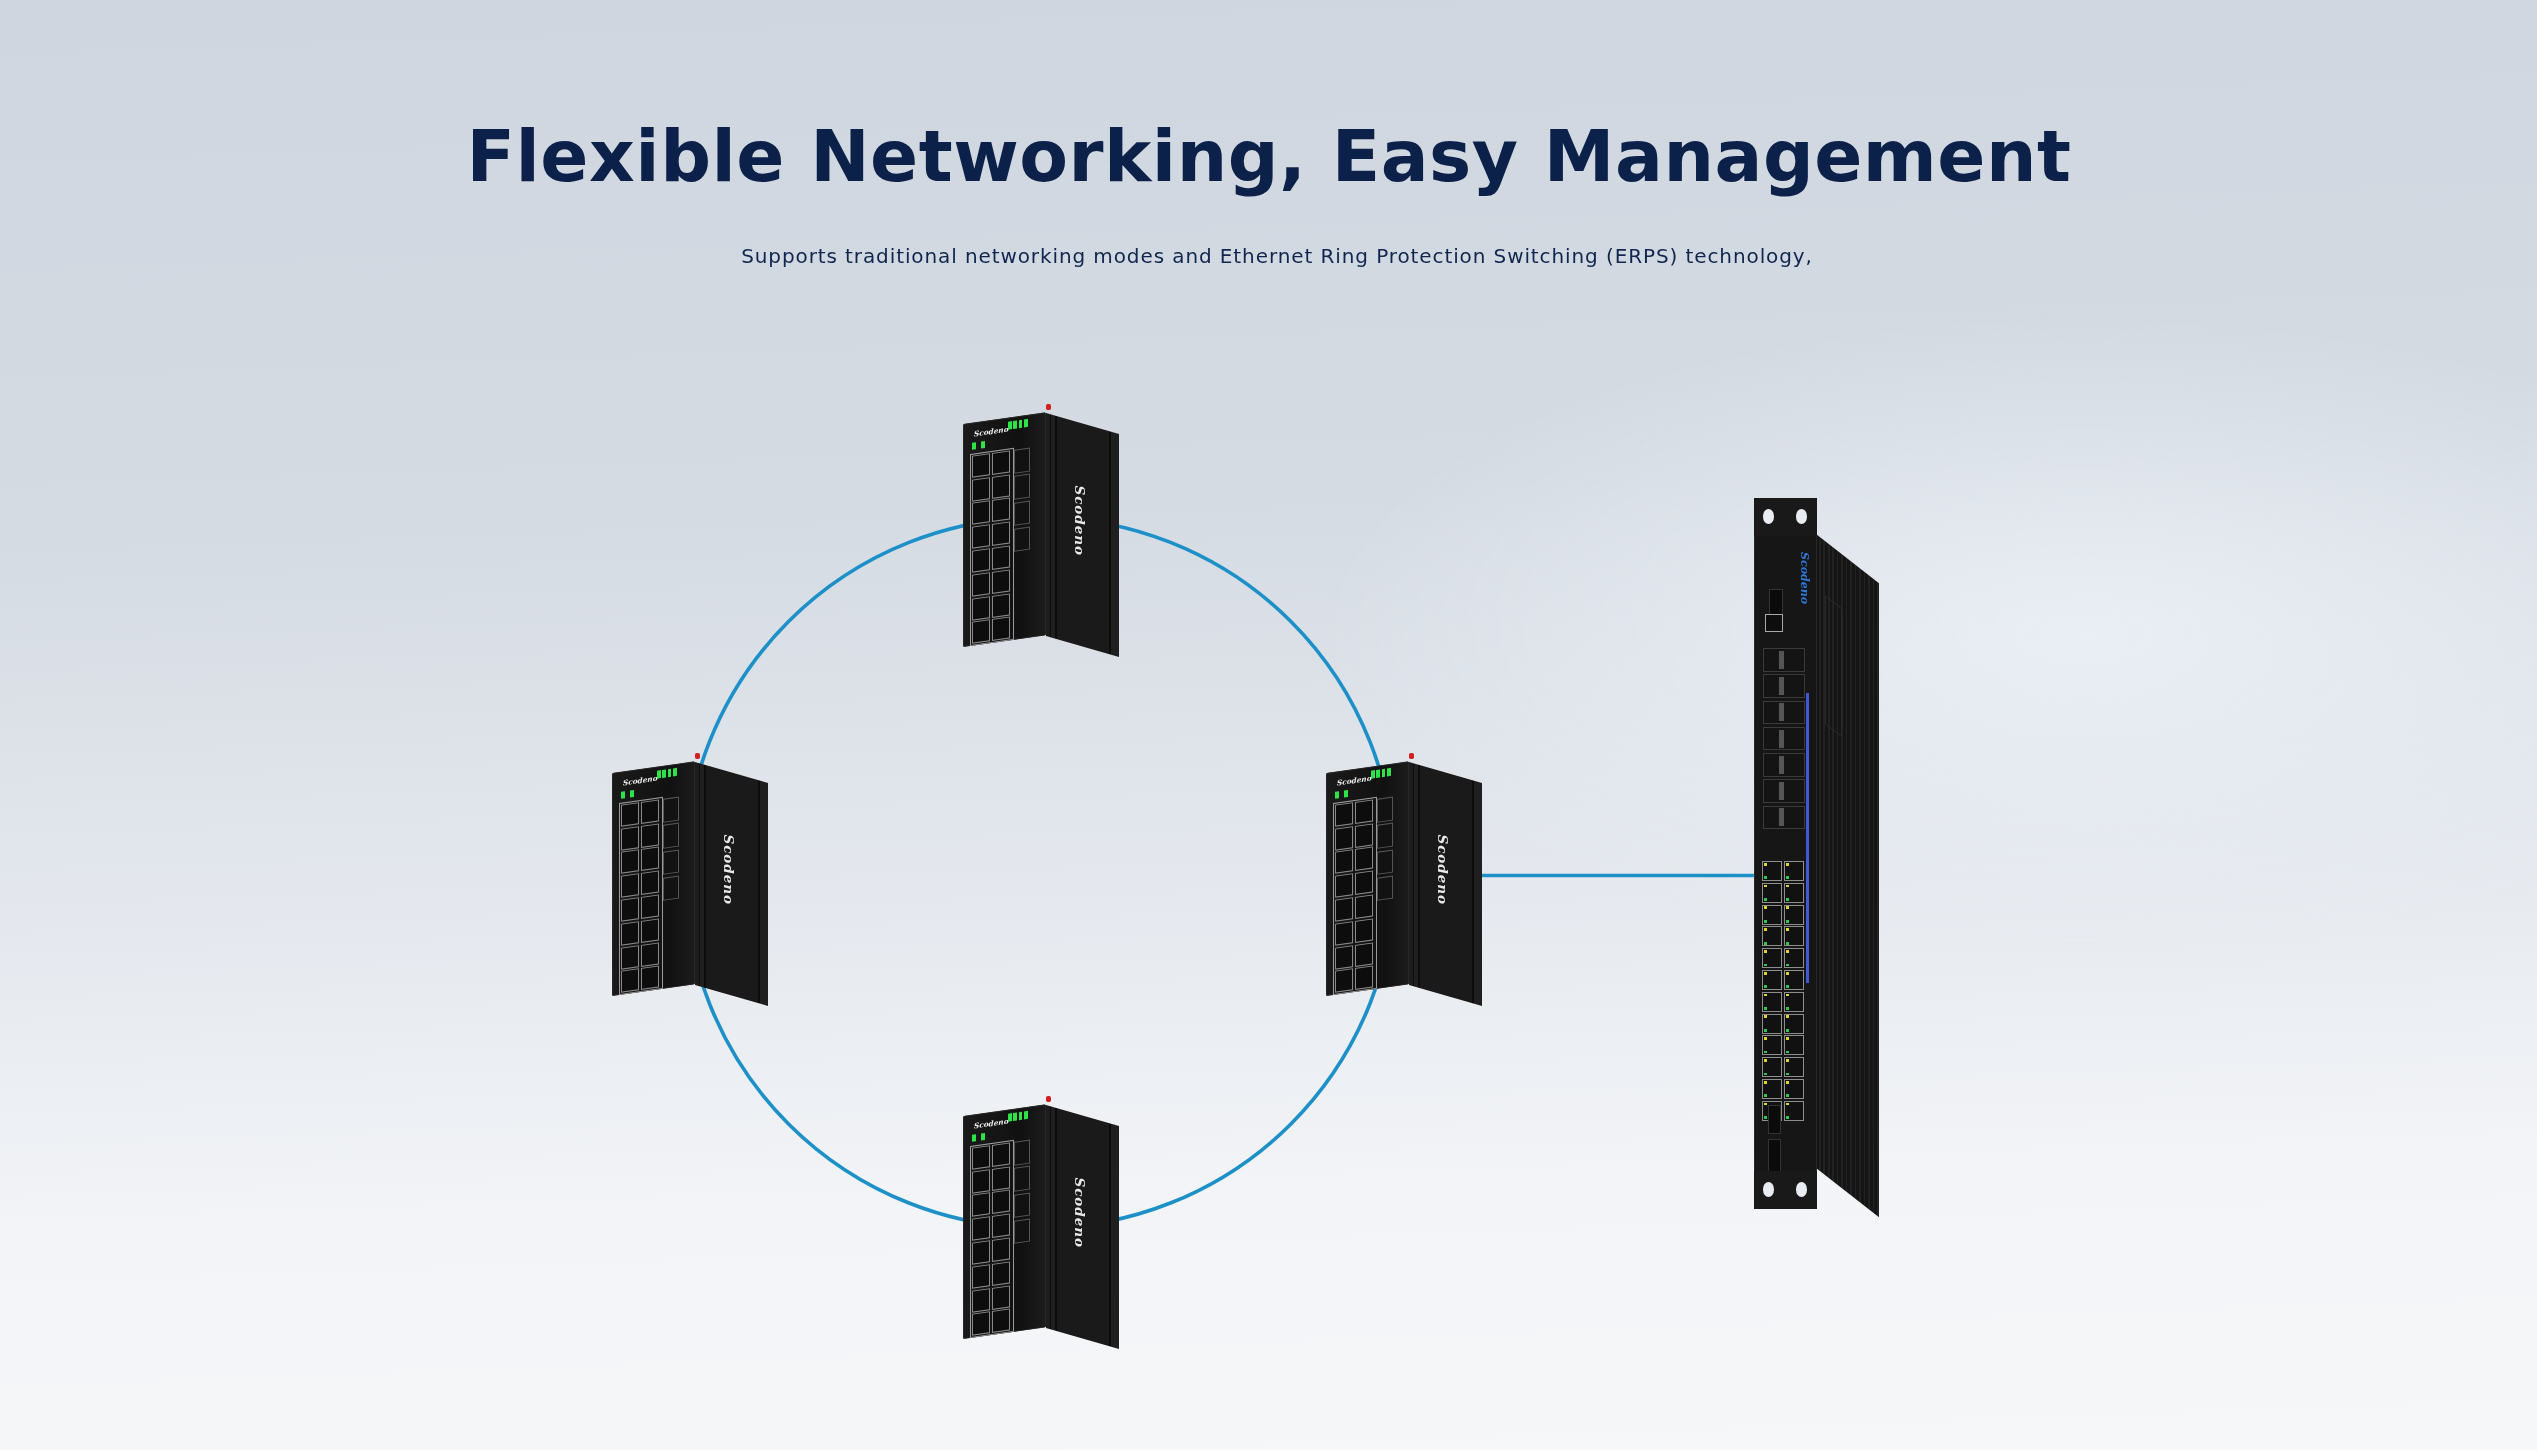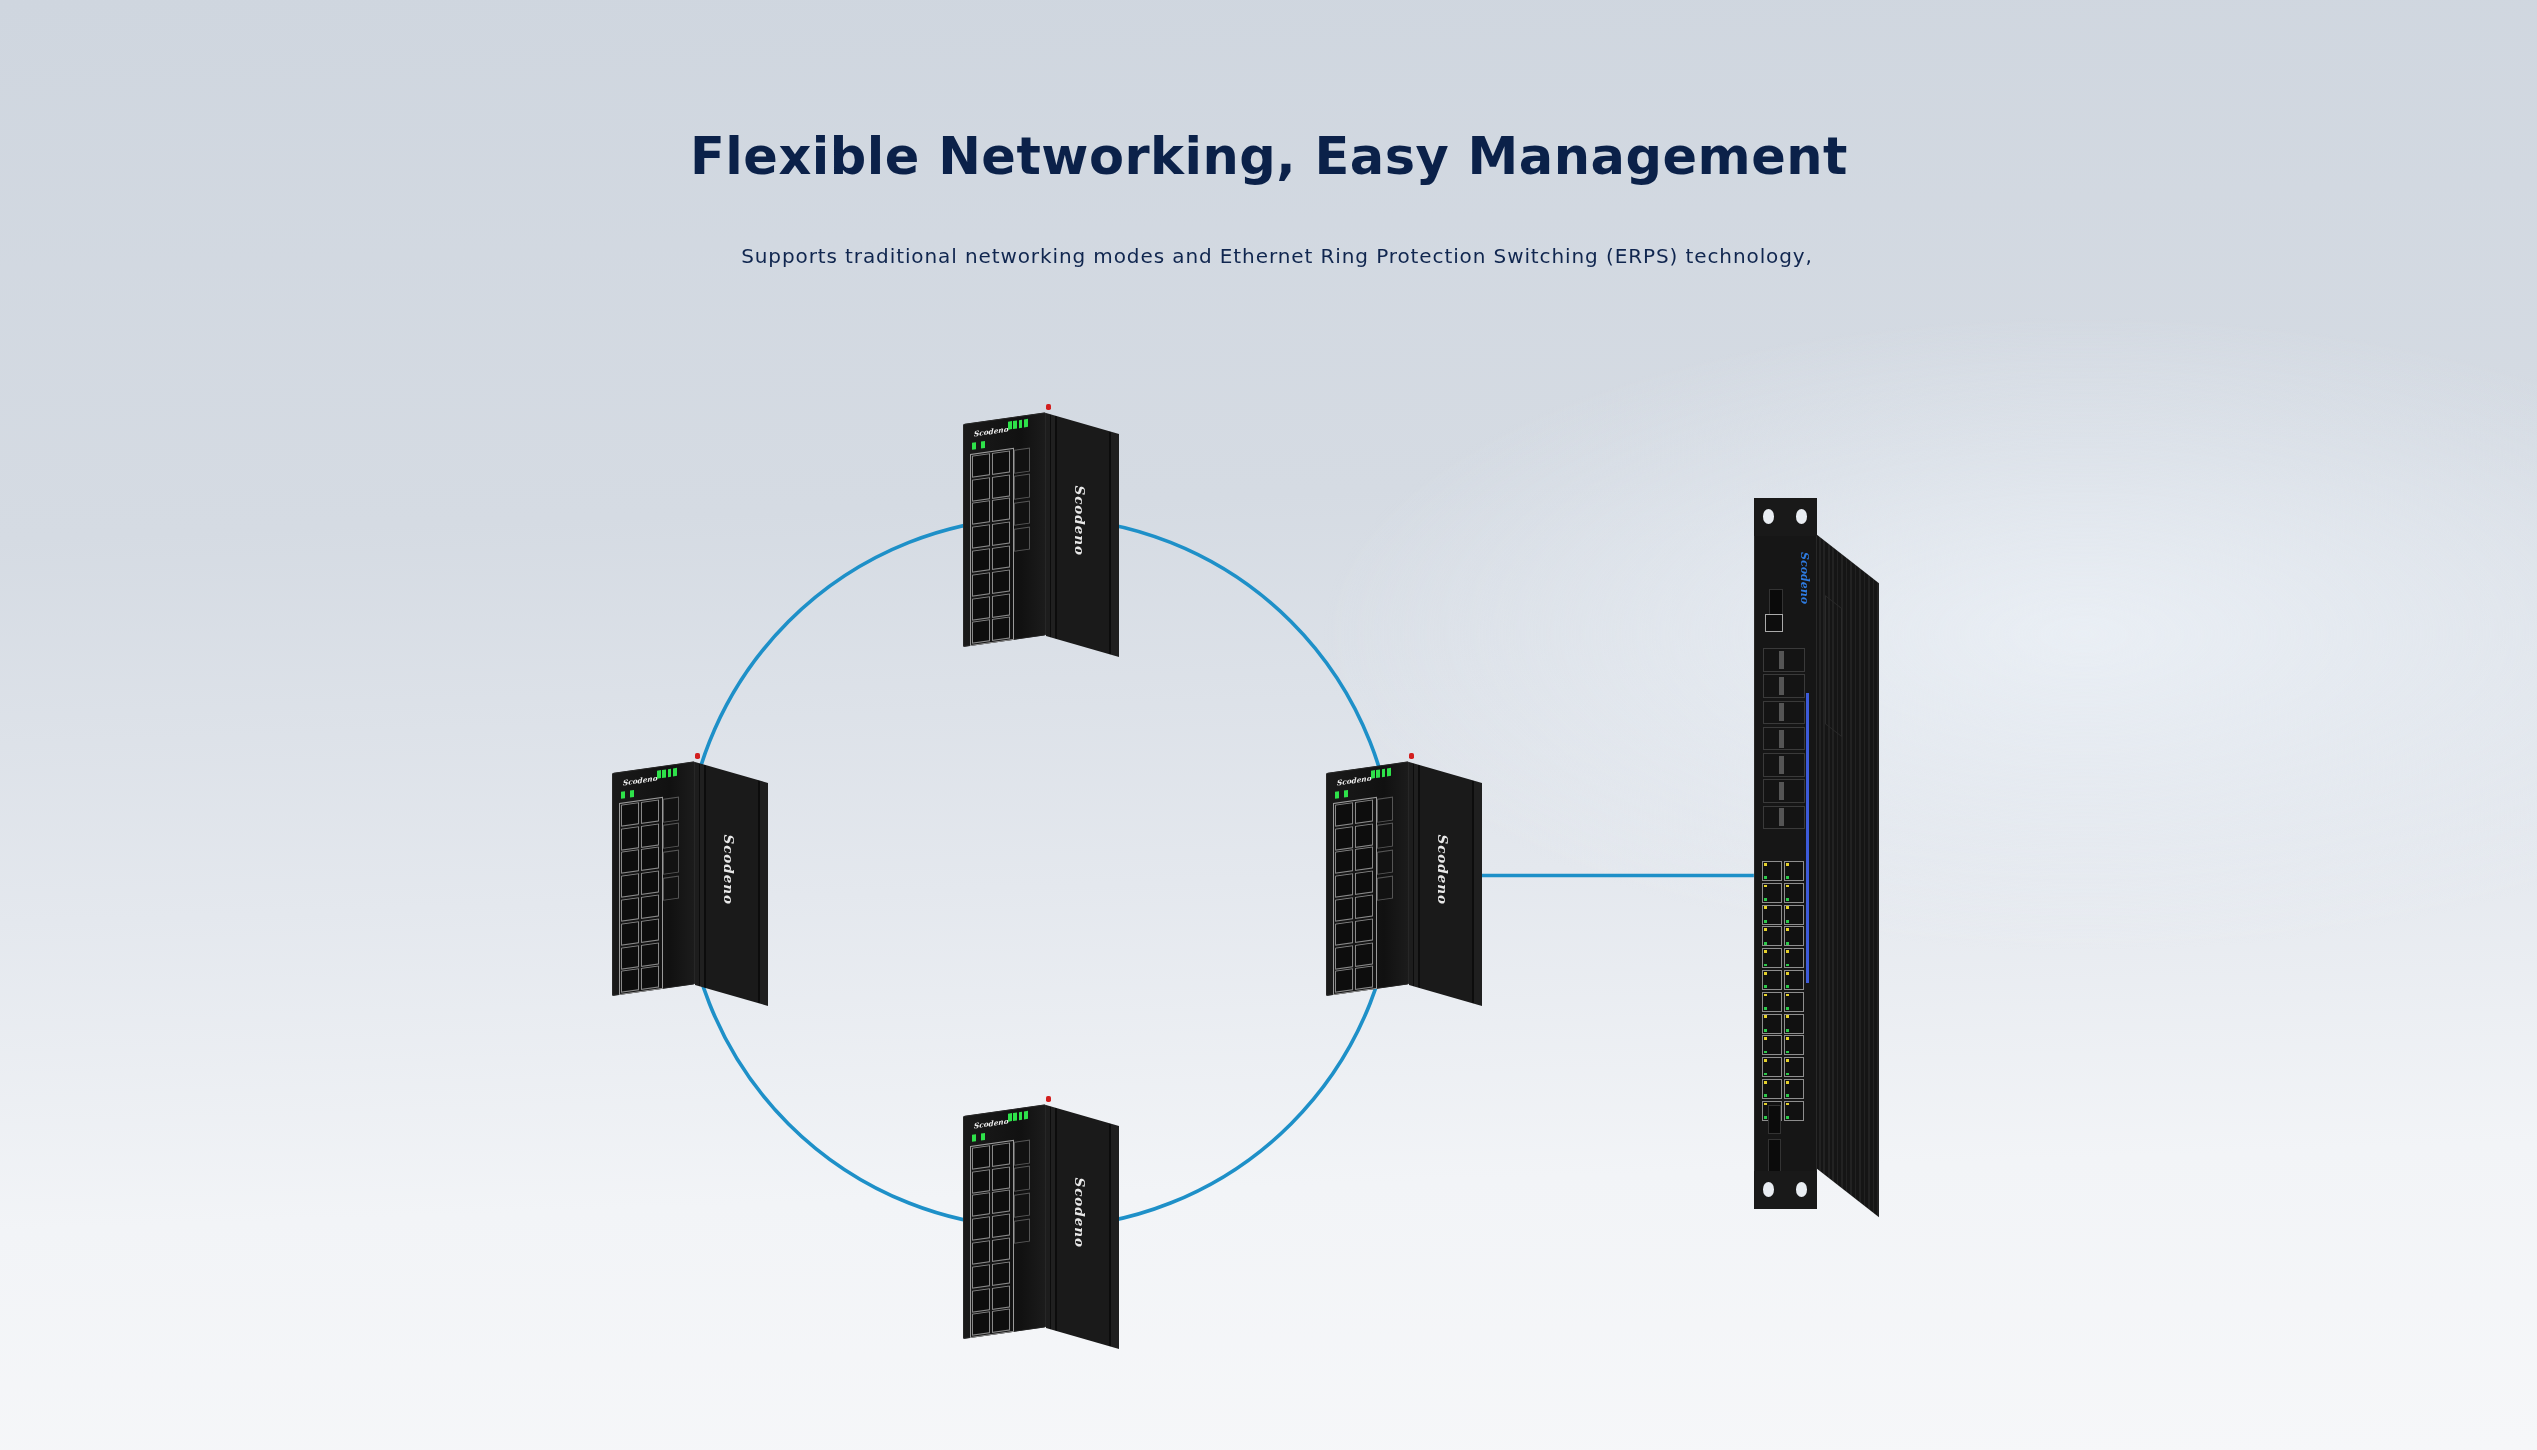--- a/index.html
+++ b/index.html
@@ -5,21 +5,21 @@
   html, body { margin:0; padding:0; }
   body {
     width:2538px; height:1450px; overflow:hidden; position:relative;
     background:
       radial-gradient(ellipse 1088px 453px at 2084px 634px, rgba(235,240,246,0.9), rgba(235,240,246,0) 70%),
       linear-gradient(178deg, #cfd6df 0%, #d5dbe3 35%, #e4e8ee 60%, #f2f4f7 80%, #f6f7f9 100%);
     font-family: "DejaVu Sans", sans-serif;
   }
   .title {
     position:absolute; left:0; width:2538px; top:107px; text-align:center;
-    font-family:"DejaVu Sans", sans-serif; font-weight:bold; font-size:51px;
+    font-family:"DejaVu Sans", sans-serif; font-weight:bold; font-size:71px;
     color:#0b2149; letter-spacing:0.5px; line-height:100px; margin:0;
   }
   .subtitle {
     position:absolute; left:8px; width:2538px; top:237px; text-align:center;
     font-family:"DejaVu Sans", sans-serif; font-size:20px; color:#10264f;
     line-height:39px; letter-spacing:0.9px;
   }
   .subtitle span { display:block; }
   svg.net { position:absolute; left:0; top:0; }
 

